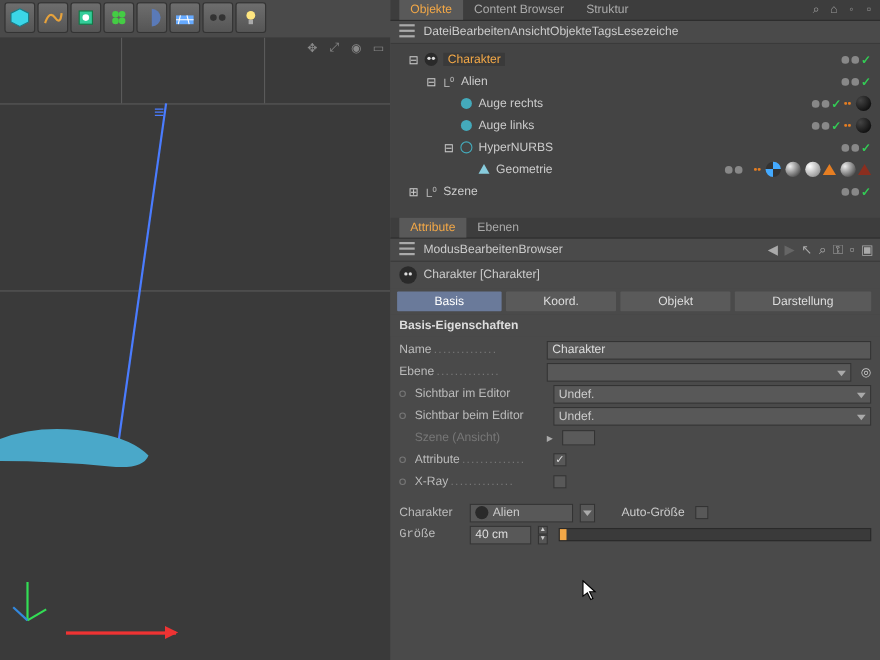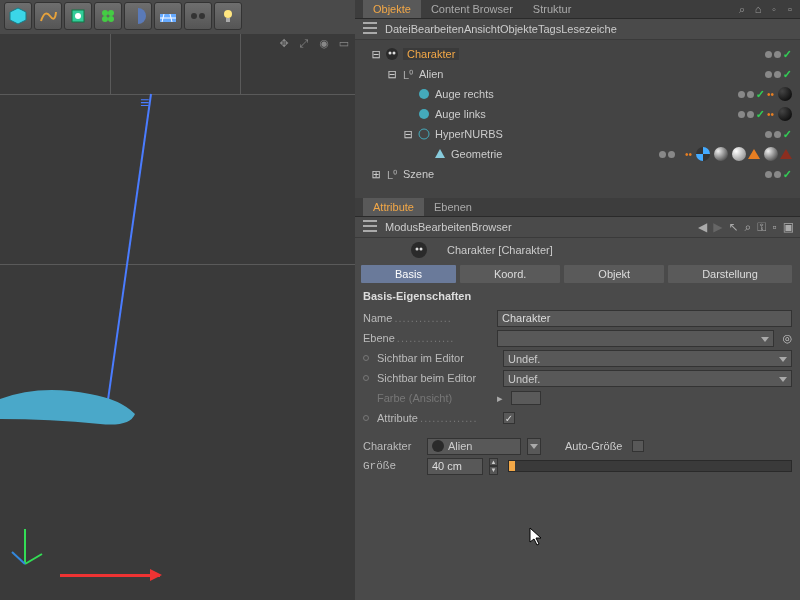--- a/index.html
+++ b/index.html
@@ -60,21 +60,21 @@
 .tag-metal{background:radial-gradient(circle at 30% 30%,#fff,#777);}
 .tag-check{background:repeating-conic-gradient(#4af 0 25%,#333 0 50%);}
 .tag-black{background:radial-gradient(circle at 30% 30%,#444,#000);}
 .tag-dots{color:#e67e22;font-size:10px;}
 
 .indent1{padding-left:12px;}
 .indent2{padding-left:28px;}
 .indent3{padding-left:44px;}
 
 
-.attr-head { display:flex; align-items:center; gap:20px; padding:4px 8px; background:#4a4a4a;margin-left:48px; }
+.attr-head { display:flex; align-items:center; gap:6px; padding:4px 8px; background:#4a4a4a; }
 .attr-head .icon{width:16px;height:16px;border-radius:50%;background:#2a2a2a;display:flex;align-items:center;justify-content:center;}
 .attr-tabs { display:flex; gap:4px; padding:3px 6px; background:#4a4a4a;}
 .attr-tab { padding:3px 34px; background:#5a5a5a; cursor:pointer; color:#ddd; border-radius:1px;}
 .attr-tab.active { background:#6a7a9a; color:#fff; }
 
 .section-title { padding:4px 8px; background:#4a4a4a; font-weight:bold; color:#ddd;}
 .props { padding:2px 8px; }
 .prop-row { display:flex; align-items:center; height:20px; gap:6px;}
 .prop-row .lbl { width:128px; color:#bbb; white-space:nowrap; overflow:hidden; }
 .prop-row .lbl.dotted::after{content:" . . . . . . . . . . . . . .";color:#777;letter-spacing:-1px;}
@@ -364,28 +364,33 @@
       <span class="lbl" style="width:120px;">Sichtbar im Editor</span>
       <div class="dropdown"><span>Undef.</span></div>
     </div>
     <div class="prop-row">
       <span class="circ"></span>
       <span class="lbl" style="width:120px;">Sichtbar beim Editor</span>
       <div class="dropdown"><span>Undef.</span></div>
     </div>
     <div class="prop-row">
       <span style="width:8px;"></span>
-      <span class="lbl disabled" style="width:112px;">Farbe (Ansicht)</span>
+      <span class="lbl disabled" style="width:112px;">Szene (Ansicht)</span>
       <span class="arrow-r">▸</span>
       <div class="color-swatch"></div>
     </div>
     <div class="prop-row">
       <span class="circ"></span>
       <span class="lbl dotted" style="width:120px;">Attribute</span>
       <div class="checkbox checked"></div>
+    </div>
+    <div class="prop-row">
+      <span class="circ"></span>
+      <span class="lbl dotted" style="width:120px;">X-Ray</span>
+      <div class="checkbox"></div>
     </div>
 
     <div style="height:8px;"></div>
 
     <div class="prop-row">
       <span class="lbl" style="width:58px;">Charakter</span>
       <div class="char-field">
         <span class="ico"></span>
         <span>Alien</span>
       </div>

